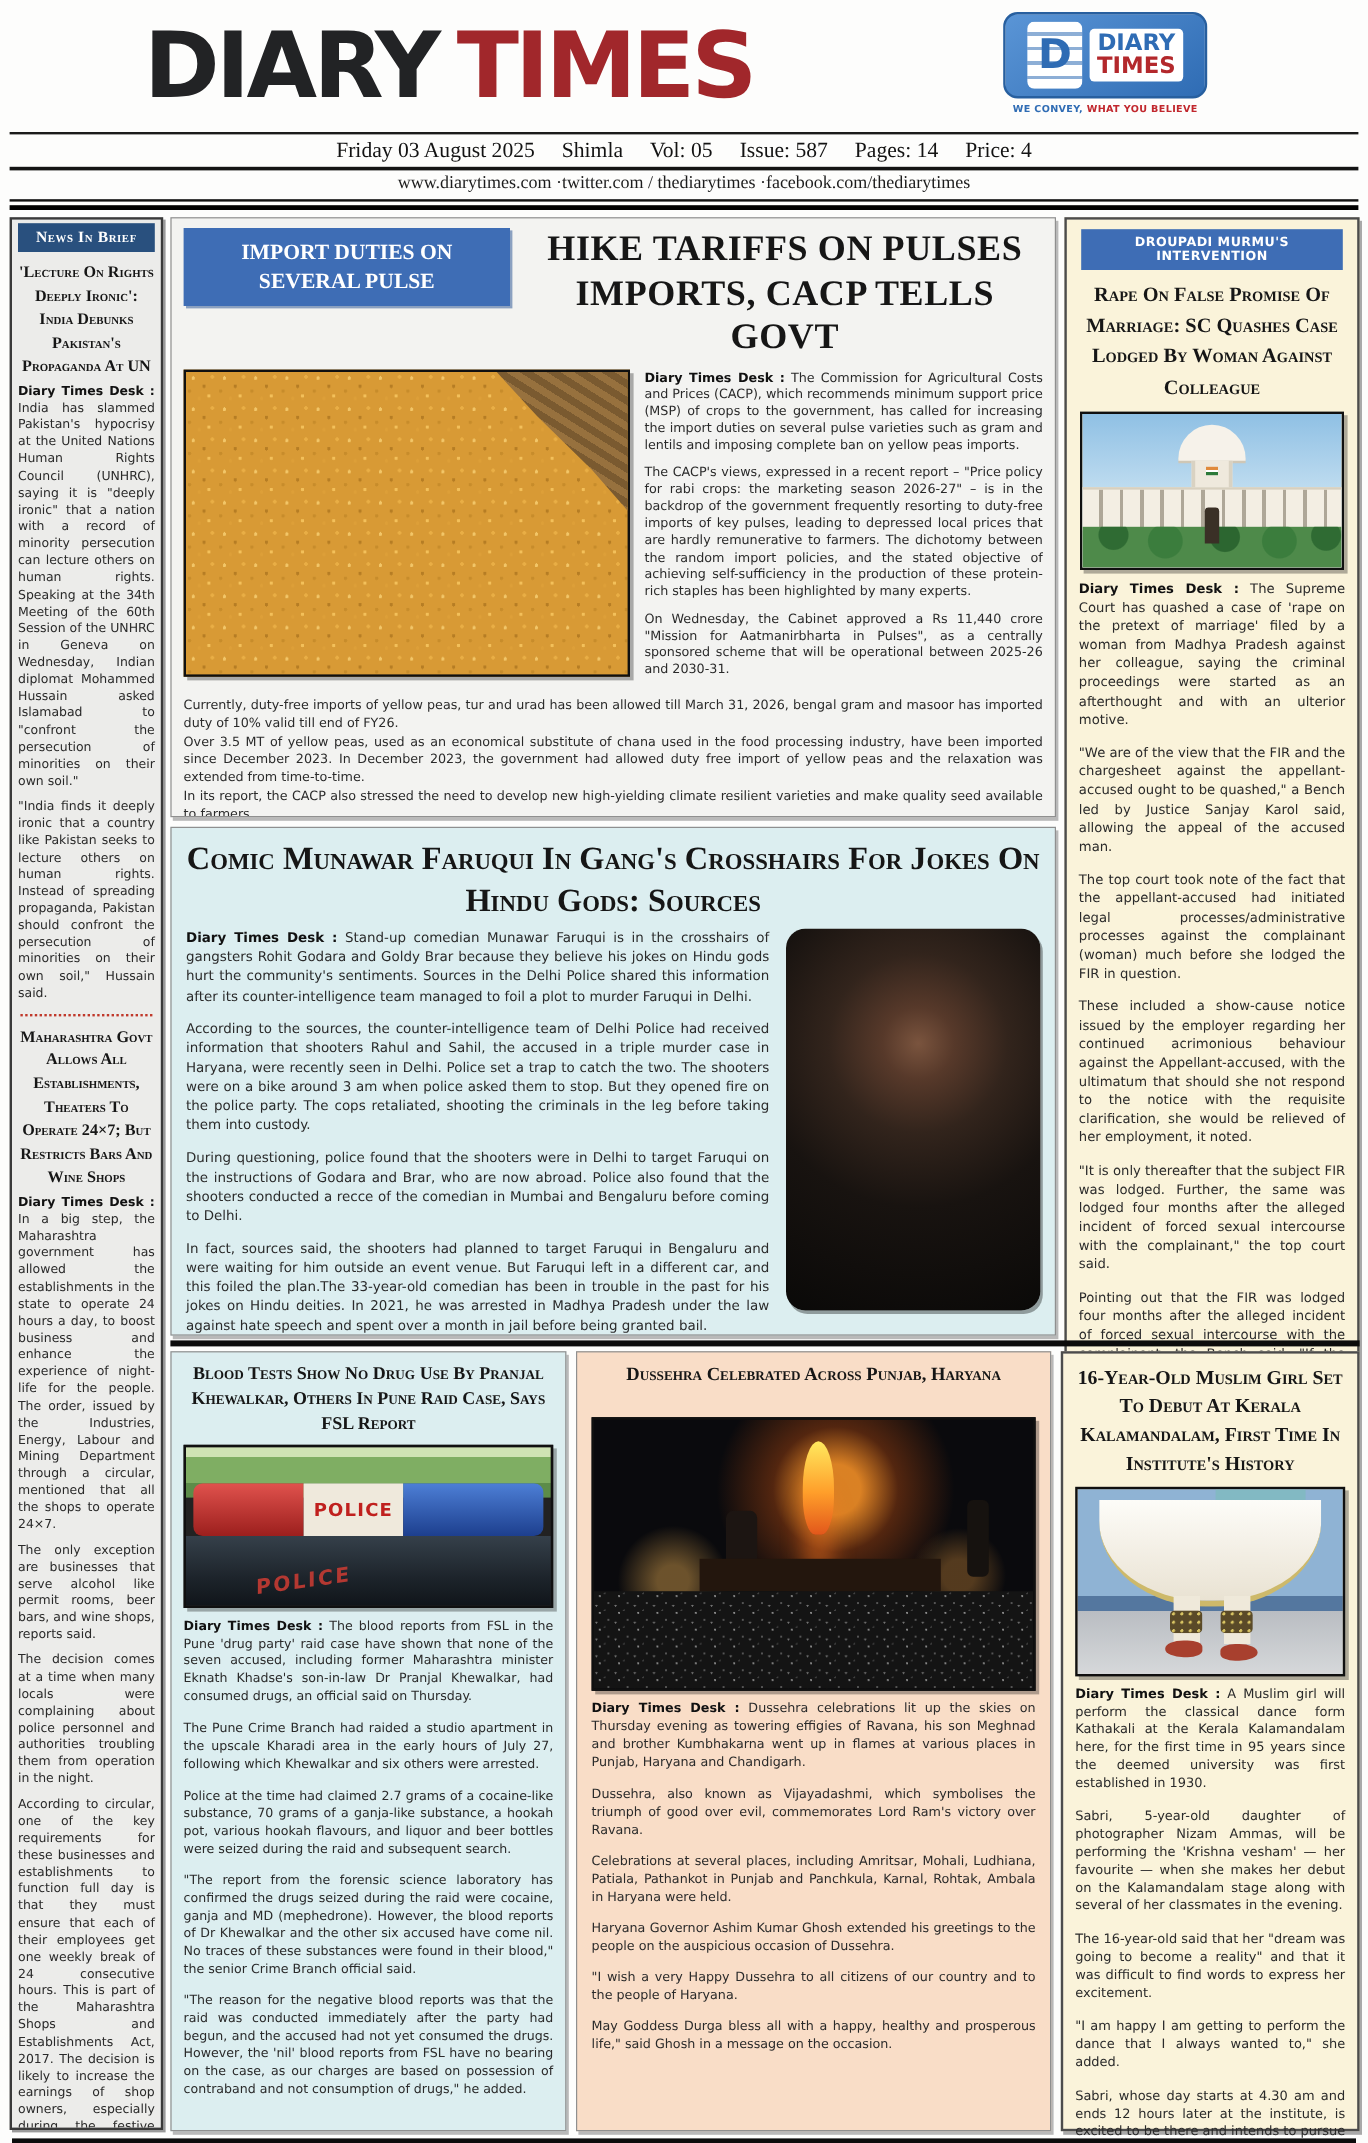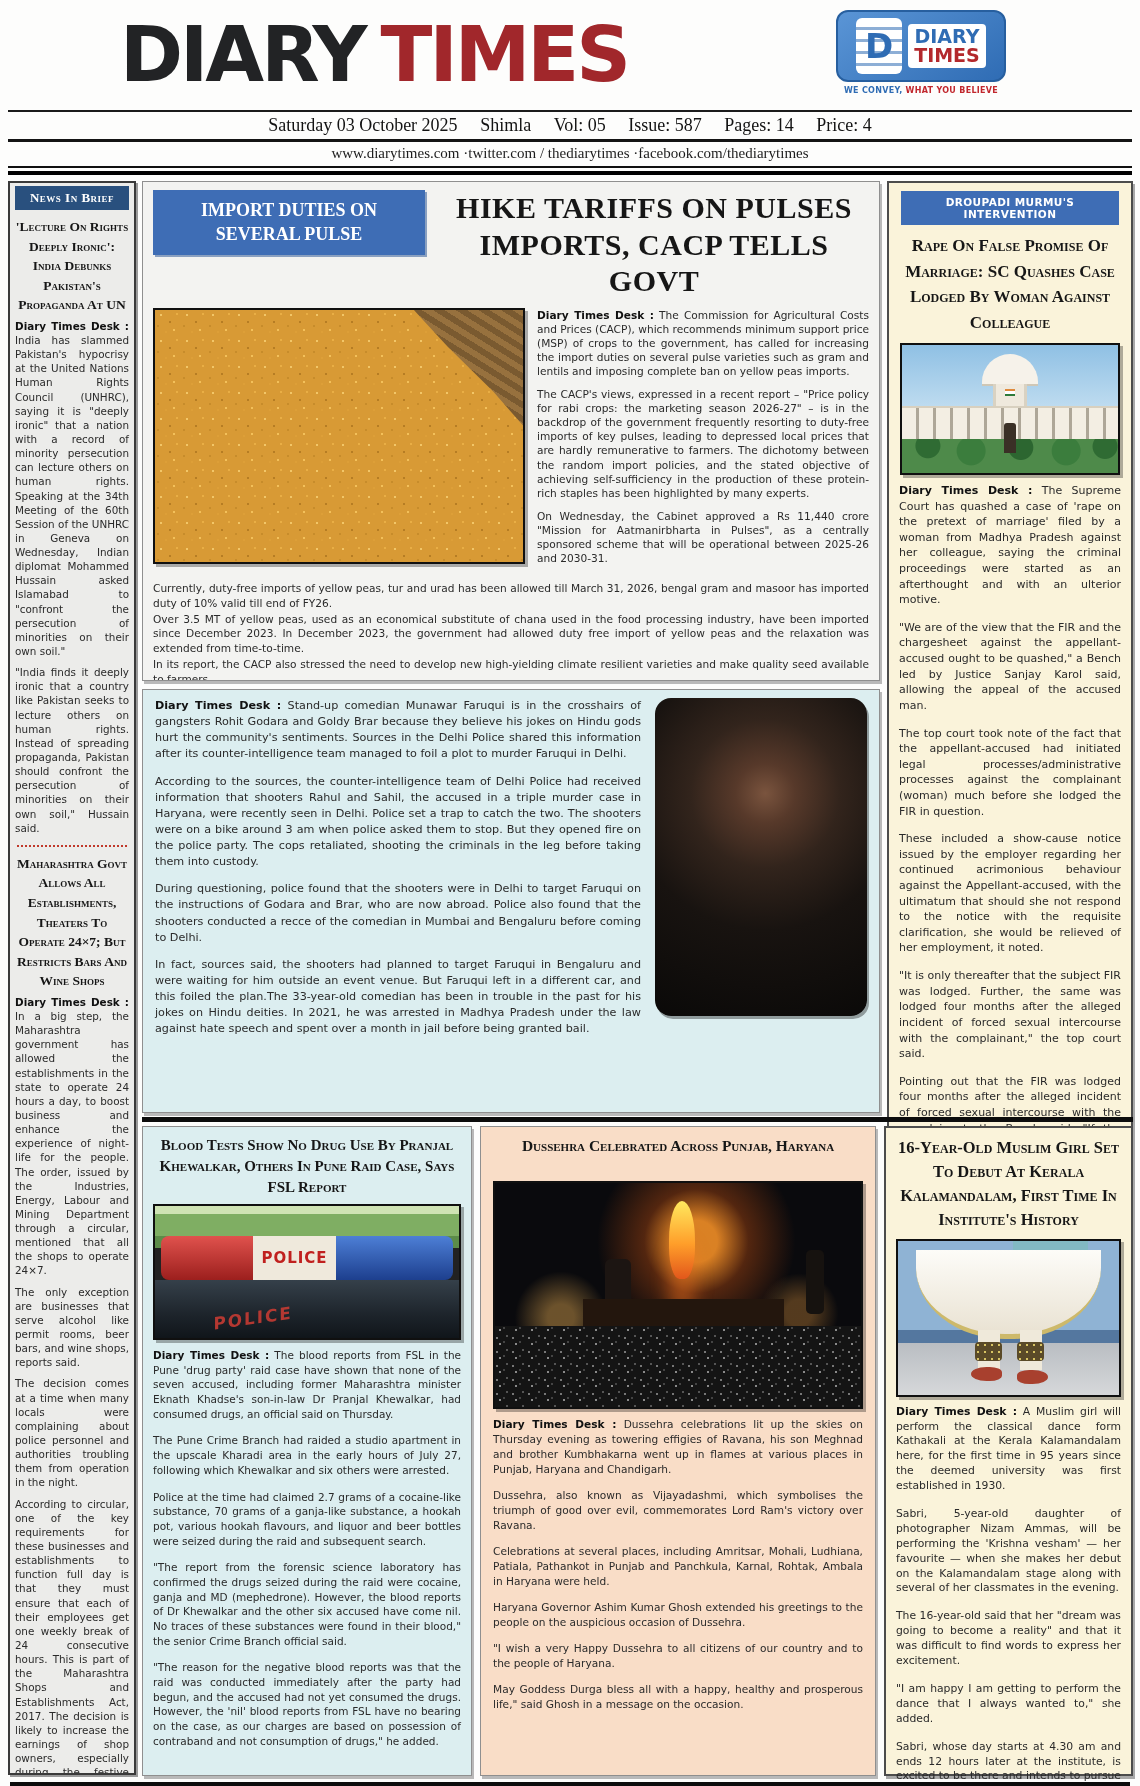--- a/index.html
+++ b/index.html
@@ -172,21 +172,21 @@
         </div>
       </div>
       <div class="logo-tagline">
         <span class="tag-b">WE CONVEY,</span>
         <span class="tag-r">WHAT YOU BELIEVE</span>
       </div>
     </div>
   </div>
   <div class="rule-a"></div>
   <div class="dateline">
-    <span>Saturday 03 October 2025</span>
+    <span>Friday 03 August 2025</span>
     <span>Shimla</span>
     <span>Vol: 05</span>
     <span>Issue: 587</span>
     <span>Pages: 14</span>
     <span>Price: 4</span>
   </div>
   <div class="rule-b"></div>
   <div class="weblinks">www.diarytimes.com ·twitter.com / thediarytimes ·facebook.com/thediarytimes</div>
   <div class="rule-c"></div>
   <div class="rule-d"></div>
@@ -230,20 +230,21 @@
           </div>
           <div class="lead-rest">
             <p class="body-p">Currently, duty-free imports of yellow peas, tur and urad has been allowed till March 31, 2026, bengal gram and masoor has imported duty of 10% valid till end of FY26.</p>
             <p class="body-p">Over 3.5 MT of yellow peas, used as an economical substitute of chana used in the food processing industry, have been imported since December 2023. In December 2023, the government had allowed duty free import of yellow peas and the relaxation was extended from time-to-time.</p>
             <p class="body-p">In its report, the CACP also stressed the need to develop new high-yielding climate resilient varieties and make quality seed available to farmers.</p>
 
           </div>
         </article>
 
         <article class="box faruqui-box">
+          <h2 class="hl smallcaps faruqui-hl">Comic Munawar Faruqui In Gang's Crosshairs For Jokes On Hindu Gods: Sources</h2>
           <div class="faruqui-body">
             <div class="faruqui-text">
               <p class="body-p"><b class="desk">Diary Times Desk :</b> <span>Stand-up comedian Munawar Faruqui is in the crosshairs of gangsters Rohit Godara and Goldy Brar because they believe his jokes on Hindu gods hurt the community's sentiments. Sources in the Delhi Police shared this information after its counter-intelligence team managed to foil a plot to murder Faruqui in Delhi.</span></p>
               <p class="body-p">According to the sources, the counter-intelligence team of Delhi Police had received information that shooters Rahul and Sahil, the accused in a triple murder case in Haryana, were recently seen in Delhi. Police set a trap to catch the two. The shooters were on a bike around 3 am when police asked them to stop. But they opened fire on the police party. The cops retaliated, shooting the criminals in the leg before taking them into custody.</p>
               <p class="body-p">During questioning, police found that the shooters were in Delhi to target Faruqui on the instructions of Godara and Brar, who are now abroad. Police also found that the shooters conducted a recce of the comedian in Mumbai and Bengaluru before coming to Delhi.</p>
               <p class="body-p">In fact, sources said, the shooters had planned to target Faruqui in Bengaluru and were waiting for him outside an event venue. But Faruqui left in a different car, and this foiled the plan.The 33-year-old comedian has been in trouble in the past for his jokes on Hindu deities. In 2021, he was arrested in Madhya Pradesh under the law against hate speech and spent over a month in jail before being granted bail.</p>
             </div>
             <div class="img img-faruqui"></div>
           </div>
         </article>

